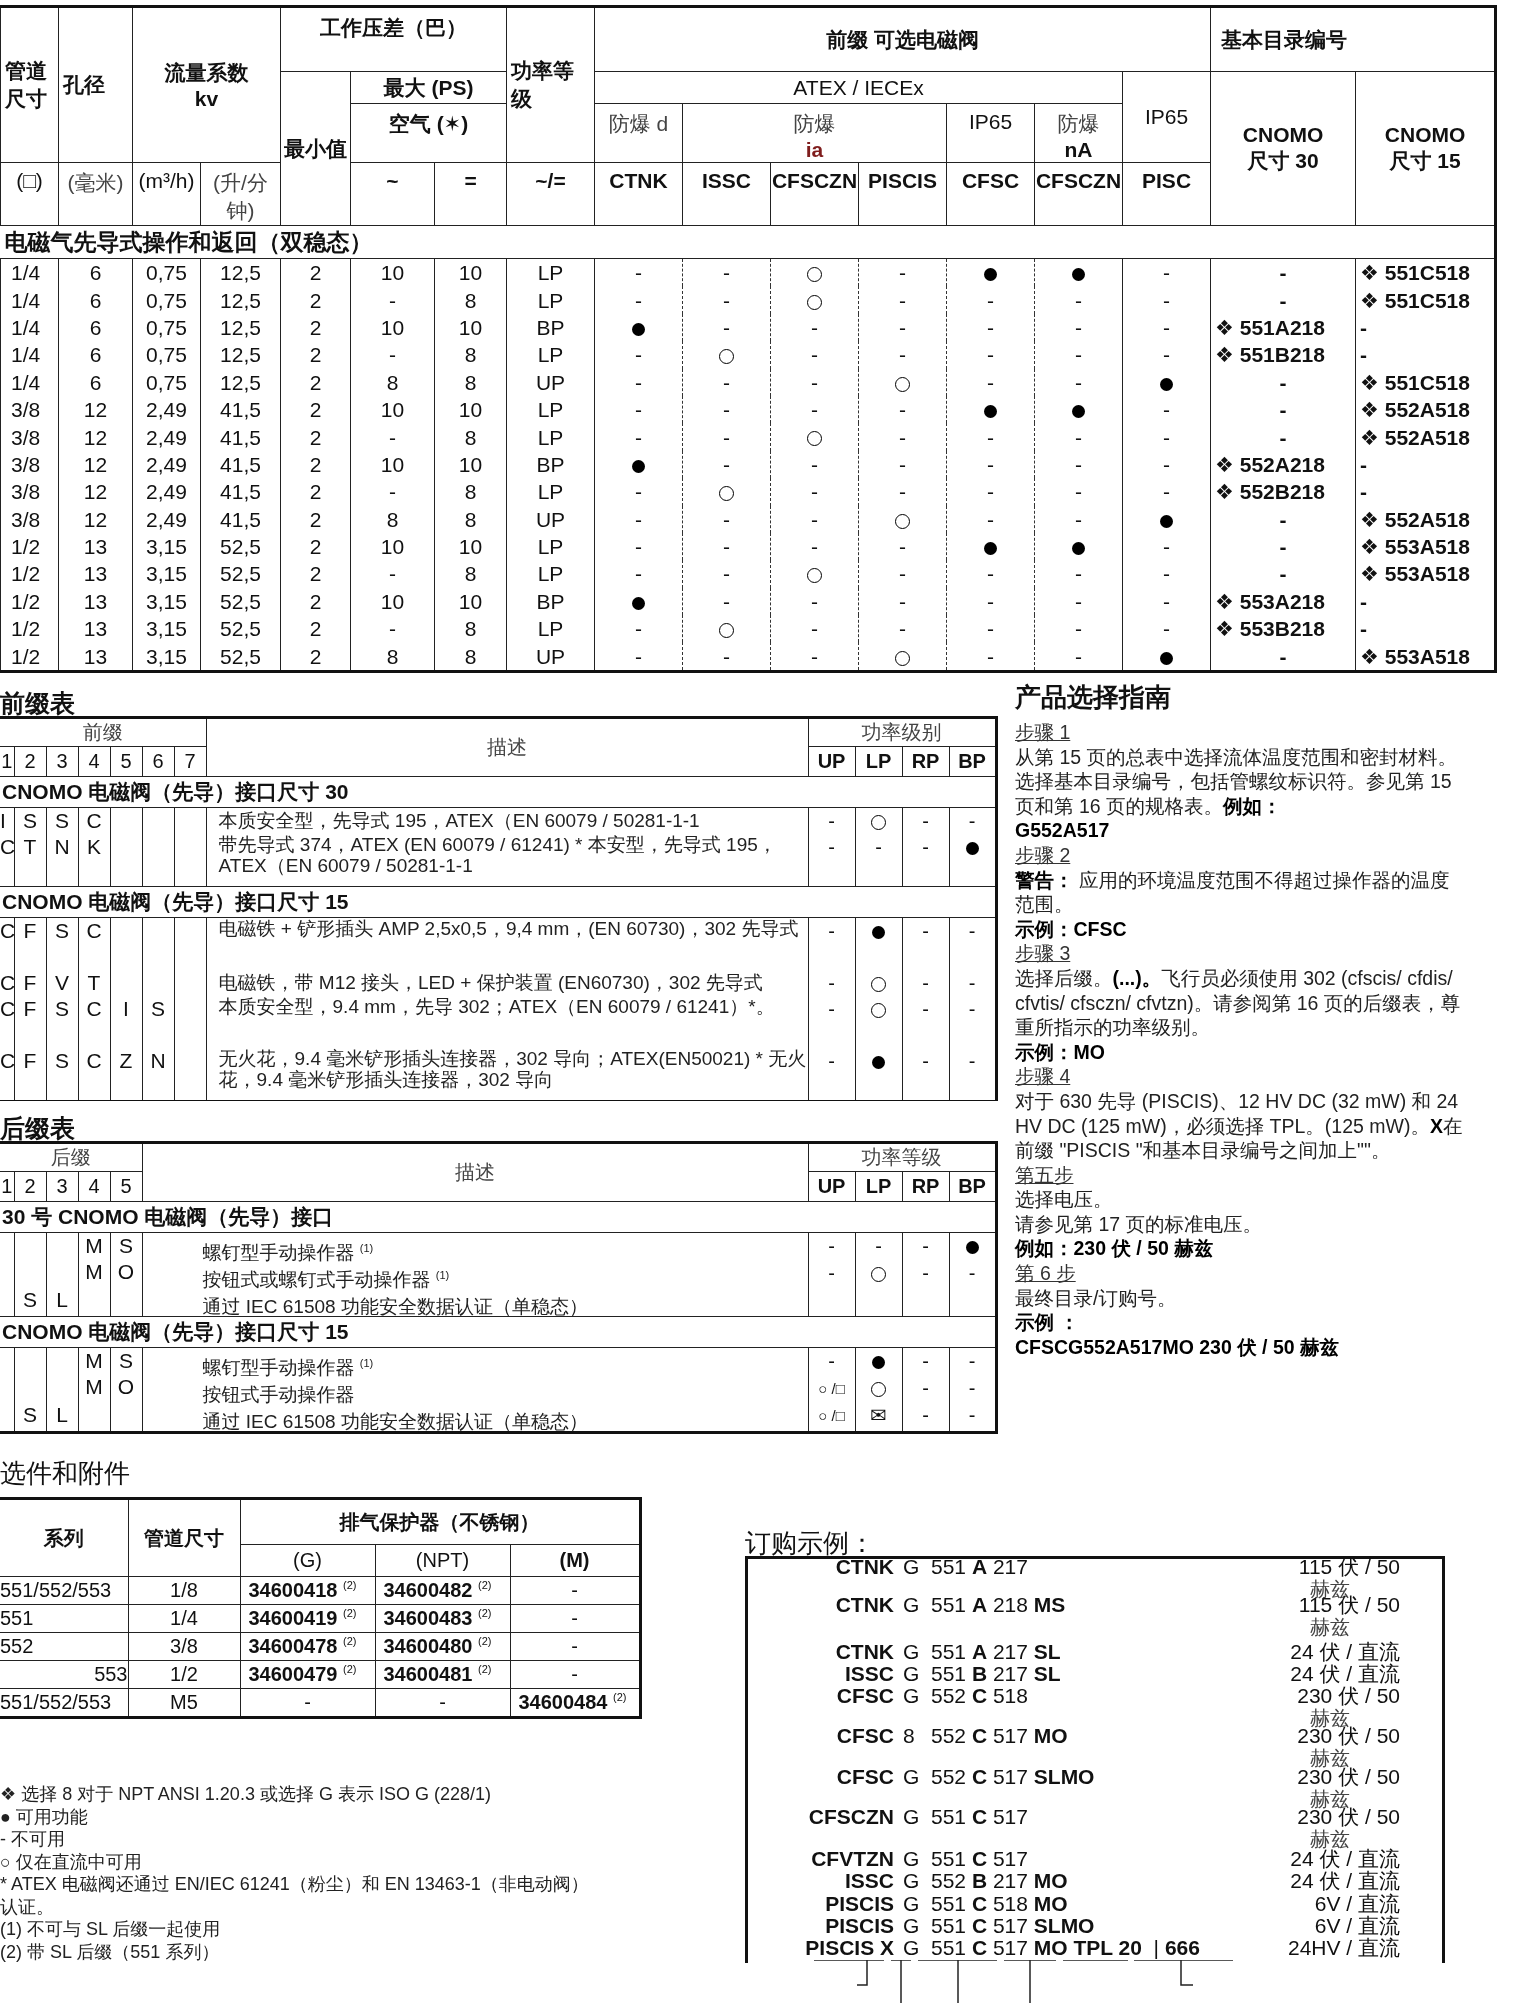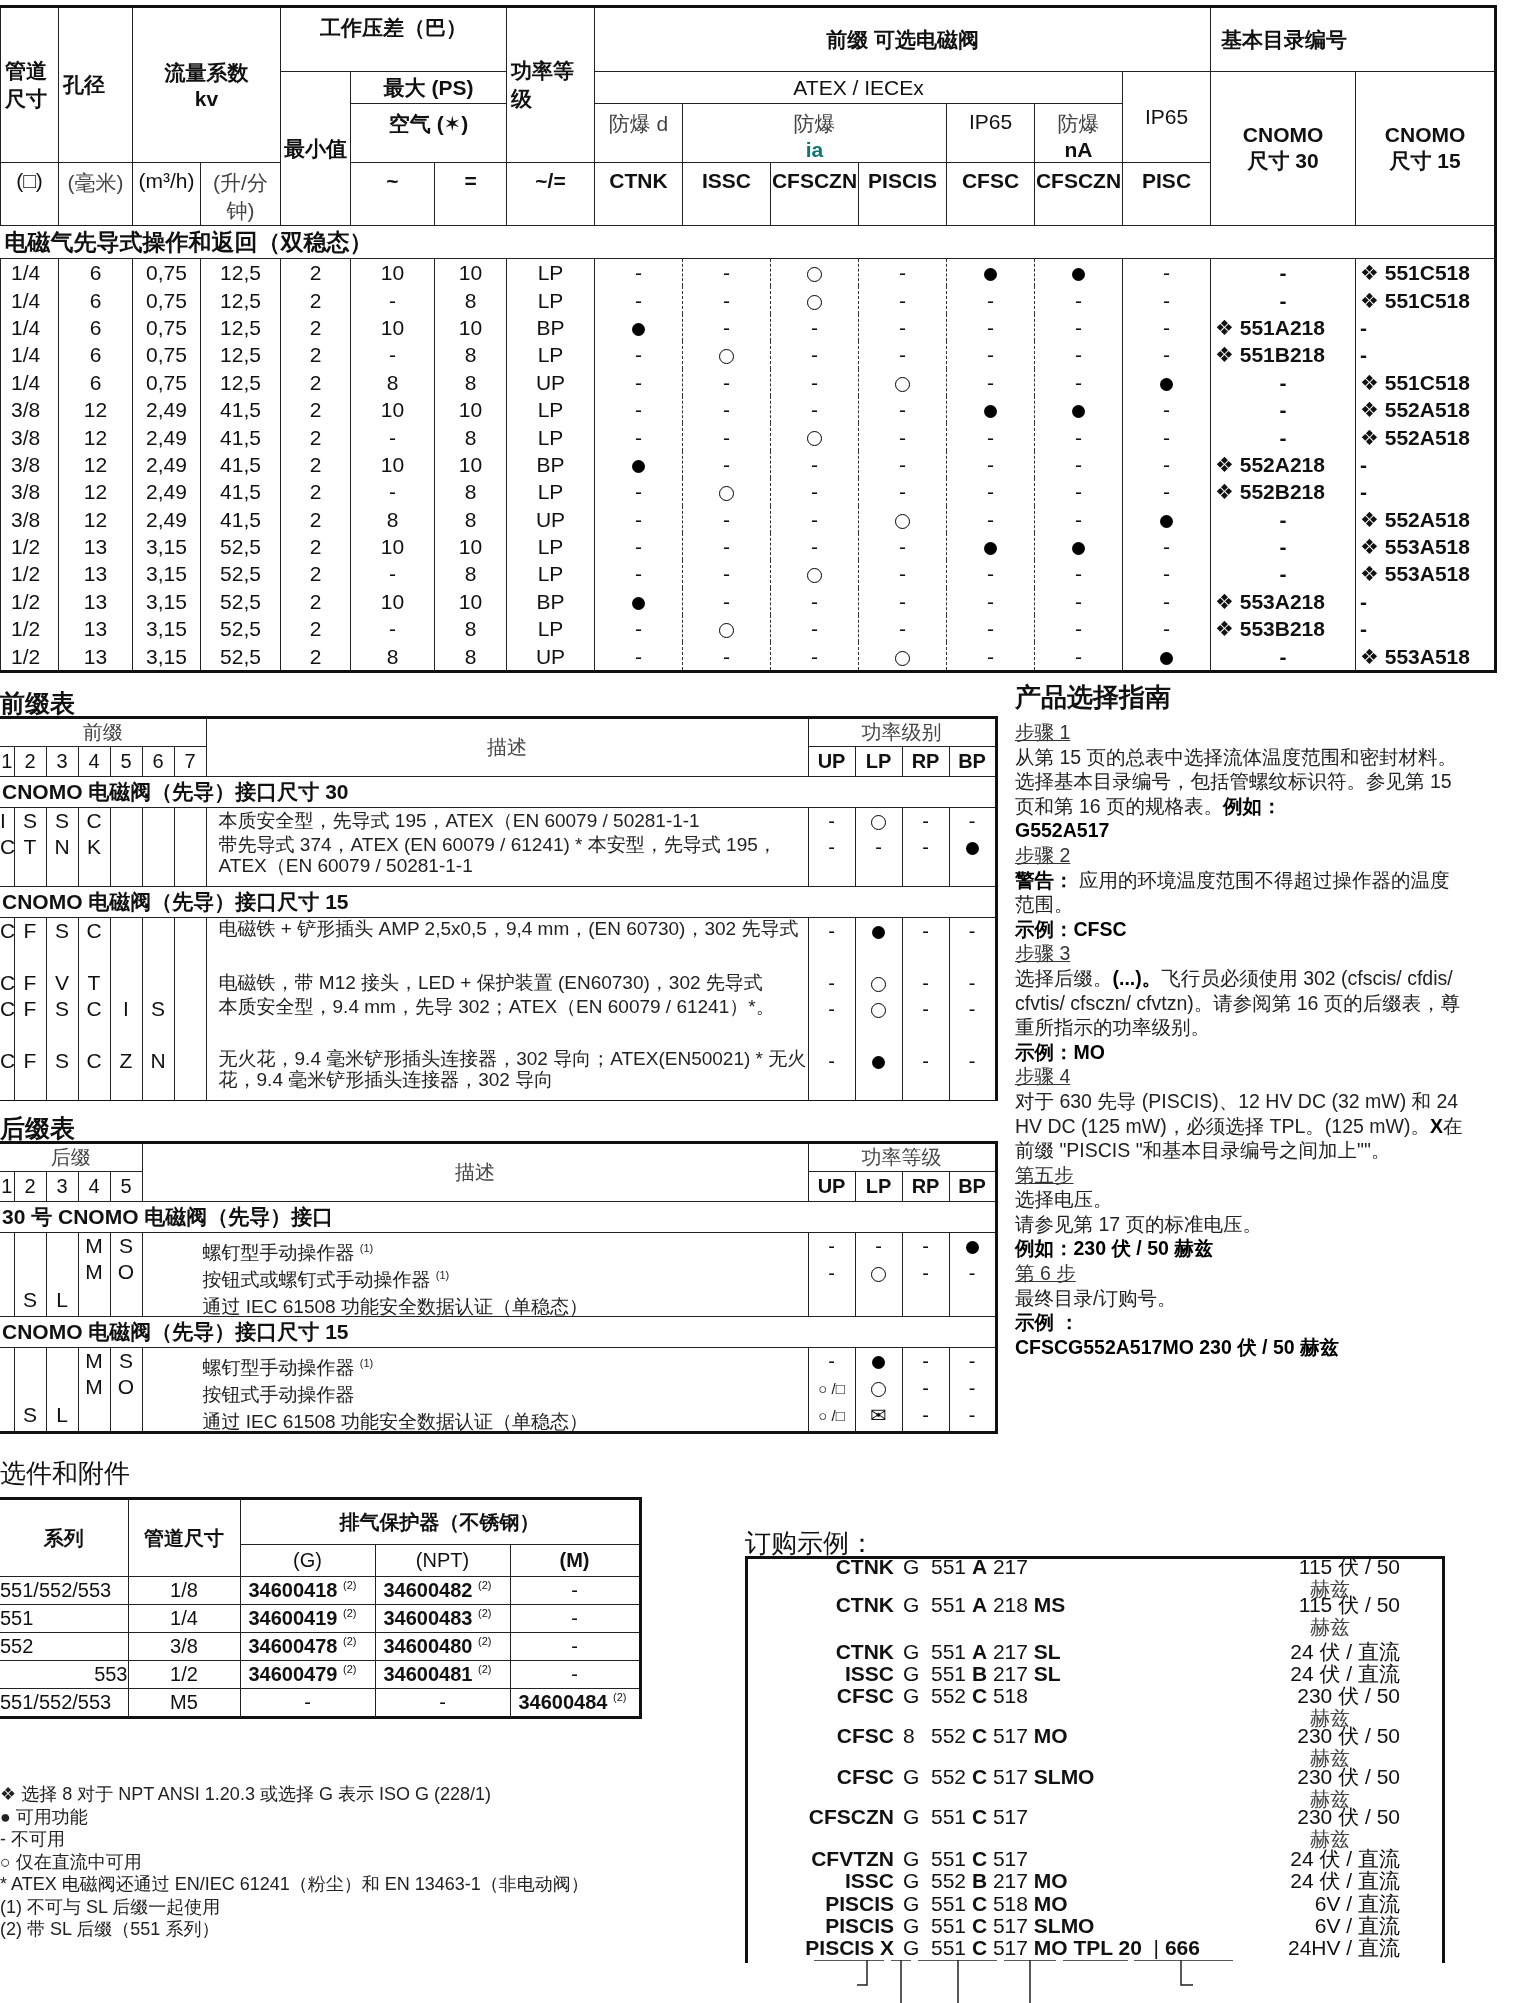--- a/index.html
+++ b/index.html
@@ -102,21 +102,21 @@
       <th rowspan="3" class="b">
         <div>CNOMO</div>
         <div>尺寸 15</div>
       </th>
     </tr>
     <tr style="height:56px">
       <th colspan="2" class="b top" style="border-top:1.5px solid #222">空气 (✶)</th>
       <th class="gray top">防爆 d</th>
       <th colspan="3" class="gray top">
         <div>防爆</div>
-        <div class="b" style="color:#0f766e;font-weight:bold">ia</div>
+        <div class="b" style="color:#7f1d1d;font-weight:bold">ia</div>
       </th>
       <th class="top">IP65</th>
       <th class="gray top">
         <div>防爆</div>
         <div style="color:#111;font-weight:bold">nA</div>
       </th>
     </tr>
     <tr style="height:62px">
       <th class="top">(□)</th>
       <th class="top gray">(毫米)</th>
@@ -823,20 +823,21 @@
       </tr>
     </tbody>
 </table>
 
 <div id="notes">
     <div>❖ 选择 8 对于 NPT ANSI 1.20.3 或选择 G 表示 ISO G (228/1)</div>
     <div>● 可用功能</div>
     <div>- 不可用</div>
     <div>○ 仅在直流中可用</div>
     <div>* ATEX 电磁阀还通过 EN/IEC 61241（粉尘）和 EN 13463-1（非电动阀）</div>
+    <div>   认证。</div>
     <div>(1) 不可与 SL 后缀一起使用</div>
     <div>(2) 带 SL 后缀（551 系列）</div>
   </div>
 
 <h2 class="title" style="left:745px;top:1526px;font-weight:normal;font-size:26px">订购示例：</h2>
 <div id="order-box">
     <div class="orow" style="top: -4px;">
       <span class="pre">CTNK</span>
       <span class="g">G</span>
       <span class="code"><span>551</span> <b>A</b> <span>217</span> <b></b></span>

